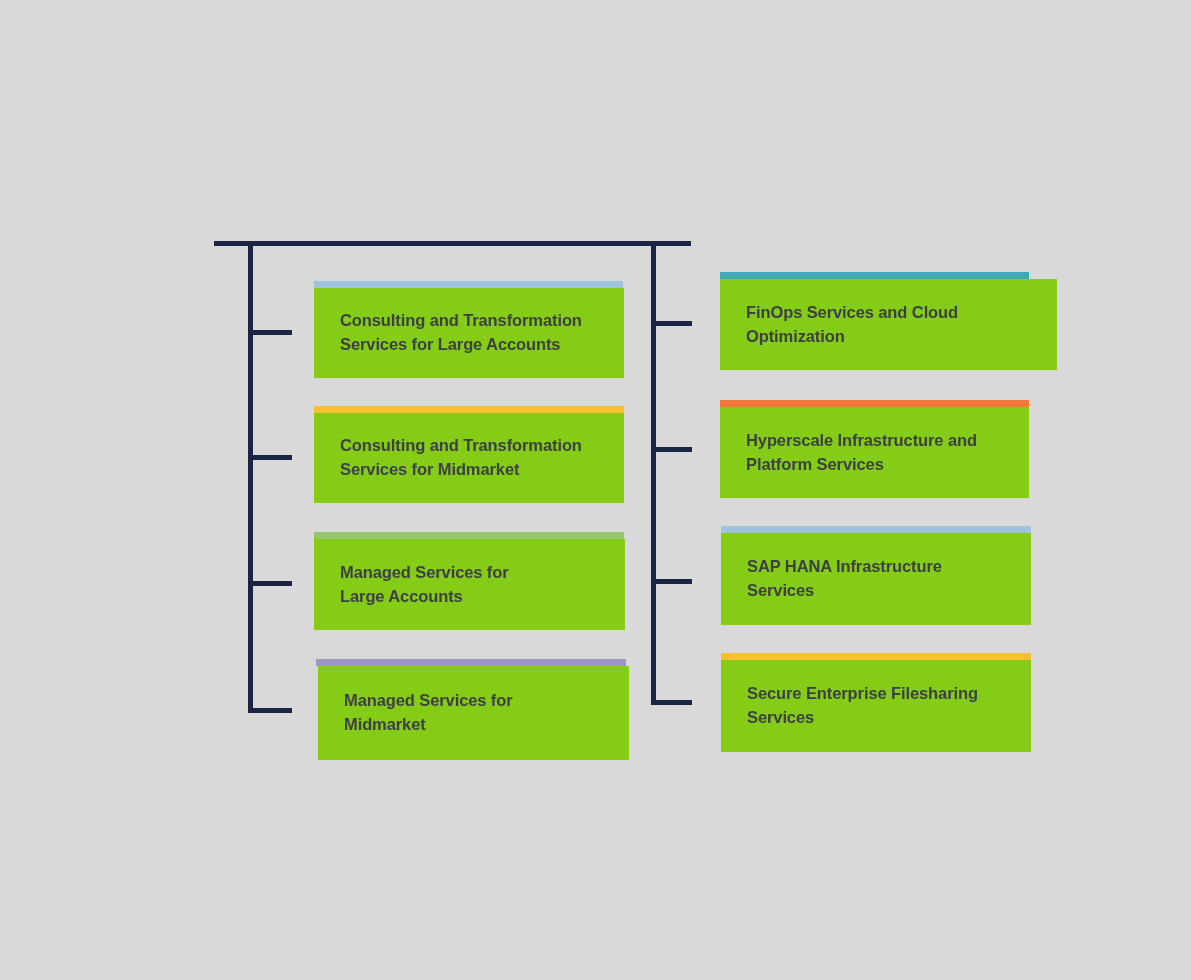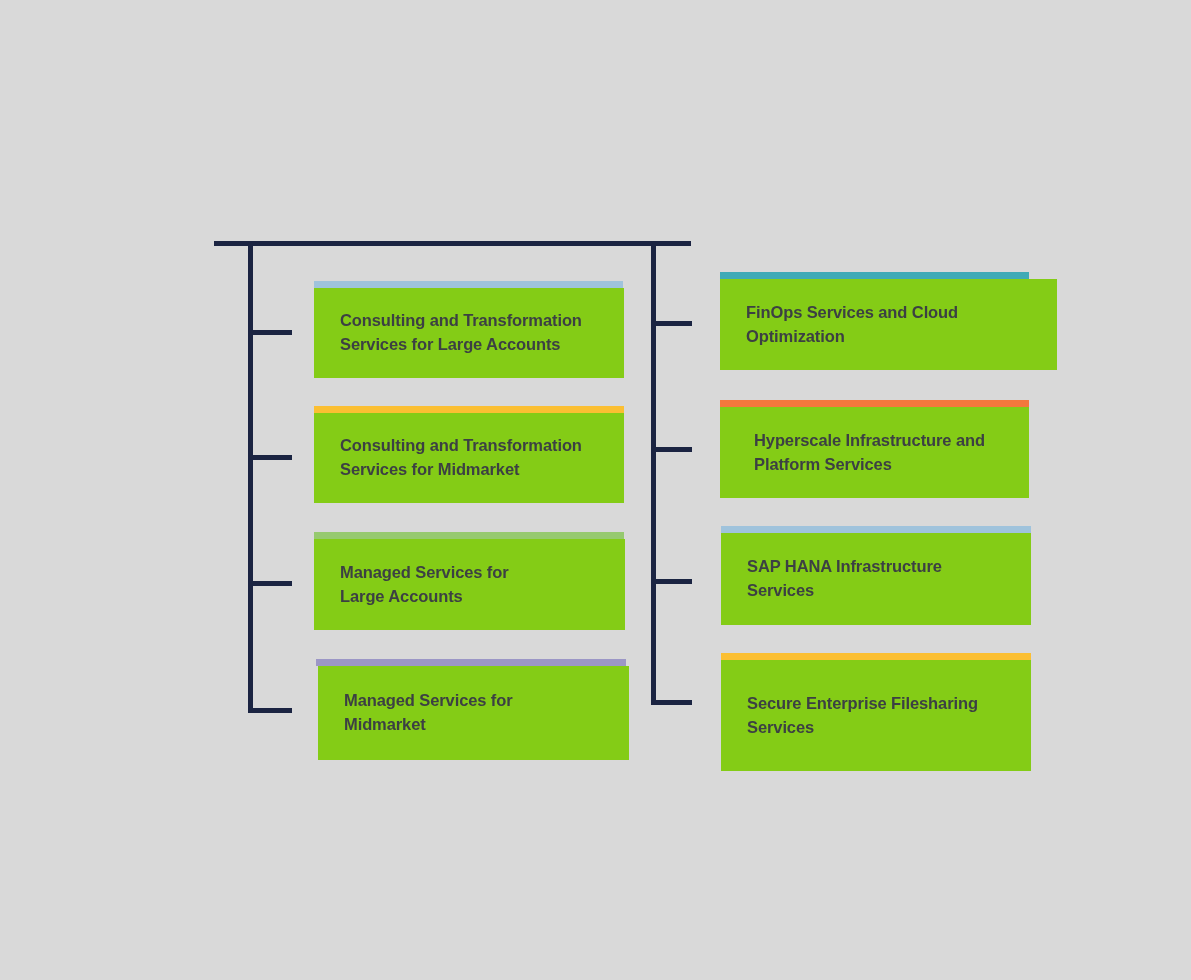--- a/index.html
+++ b/index.html
@@ -110,35 +110,35 @@
   <div class="card" style="left:720px; top:272px; width:337px; height:98px;">
     <div class="card-accent" style="left:0; width:309px; background:#3faab6;"></div>
     <div class="card-body" style="top:7px;">
       <div class="card-label">FinOps Services and Cloud
 Optimization</div>
     </div>
   </div>
 
   <div class="card" style="left:720px; top:400px; width:309px; height:98px;">
     <div class="card-accent" style="left:0; width:309px; background:#f4783c;"></div>
-    <div class="card-body" style="top:7px;padding-left:8px;">
+    <div class="card-body" style="top:7px;">
       <div class="card-label">Hyperscale Infrastructure and
 Platform Services</div>
     </div>
   </div>
 
   <div class="card" style="left:721px; top:526px; width:310px; height:99px;">
     <div class="card-accent" style="left:0; width:310px; background:#9fc3dc;"></div>
     <div class="card-body" style="top:7px;">
       <div class="card-label">SAP HANA Infrastructure
 Services</div>
     </div>
   </div>
 
-  <div class="card" style="left:721px; top:653px; width:310px; height:118px;">
+  <div class="card" style="left:721px; top:653px; width:310px; height:99px;">
     <div class="card-accent" style="left:0; width:310px; background:#fbbf32;"></div>
     <div class="card-body" style="top:7px;">
       <div class="card-label">Secure Enterprise Filesharing
 Services</div>
     </div>
   </div>
 
 </div>
 
 </body></html>

